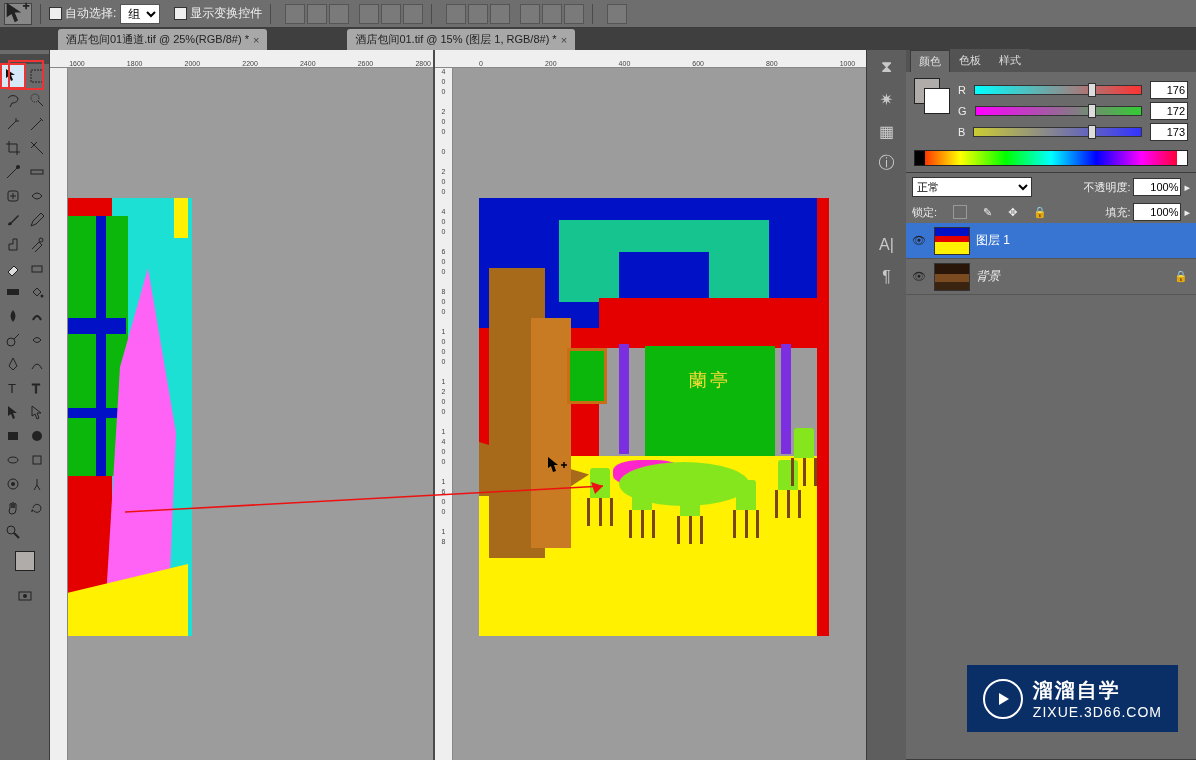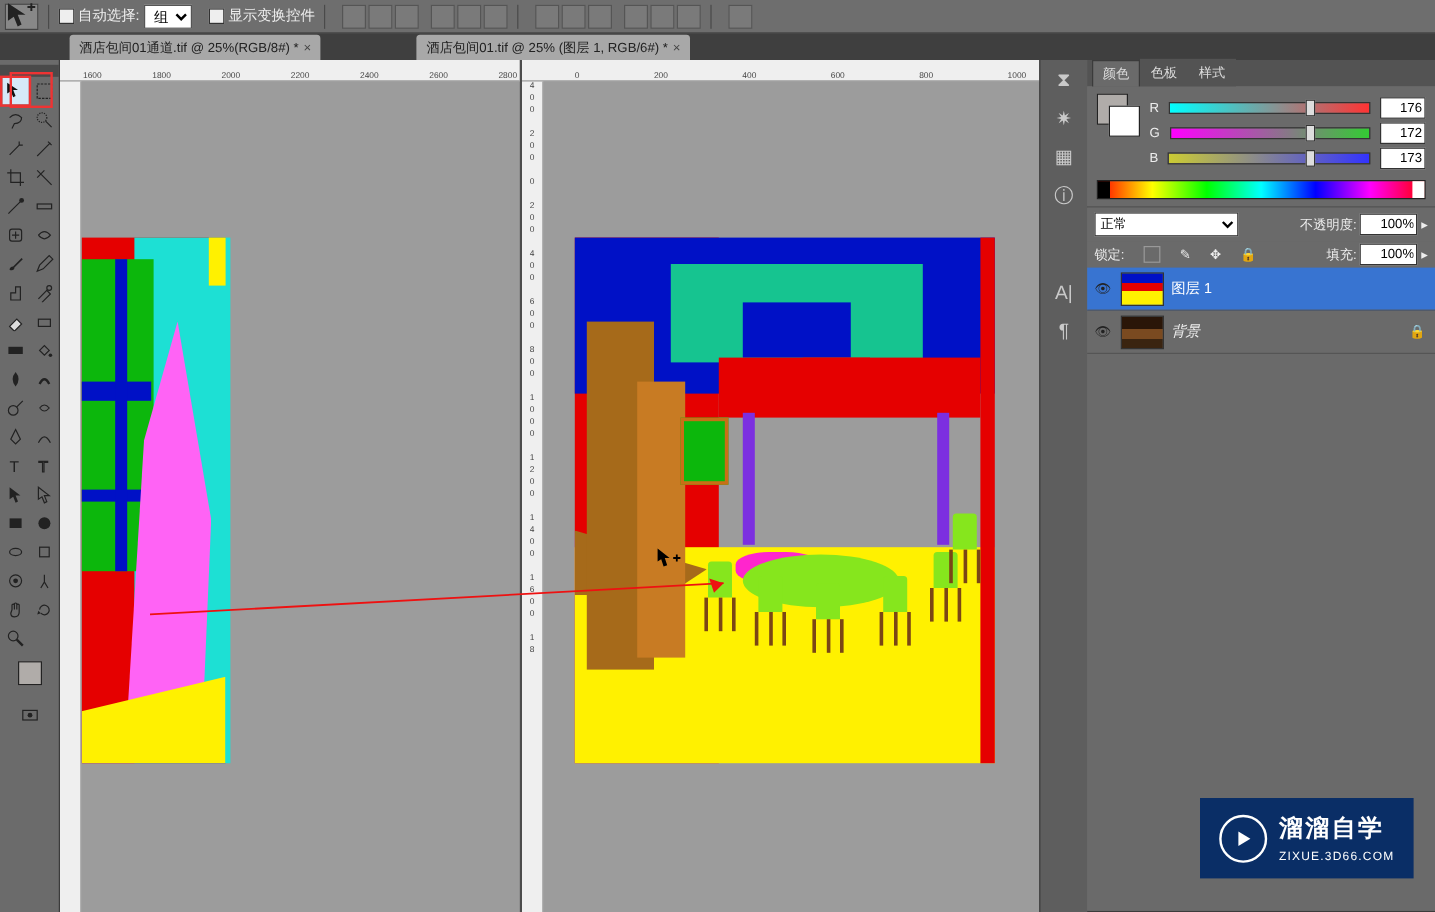--- a/index.html
+++ b/index.html
@@ -116,21 +116,21 @@
   .eye { width:18px; text-align:center; color:#222;}
   .layer-thumb { width:36px; height:28px; border:1px solid #333; background:#222;}
   .layer-name { font-size:12px; }
   .layer-lock { margin-left:auto; margin-right:4px; font-size:11px; color:#333;}
   
   .layer-empty { height: 240px; background:#6a6a6a;}
   
   .watermark { position:absolute; right:18px; bottom:28px; background:#0a2e66; color:#fff; padding:12px 16px; display:flex; align-items:center; gap:10px; font-size:14px;}
   .watermark .logo { width:40px;height:40px;border:2px solid #fff;border-radius:50%;display:flex;align-items:center;justify-content:center;}
   .watermark .txt b { font-size:20px; letter-spacing:2px; display:block;}
-  .watermark .txt span { font-size:10px; letter-spacing:1px;}
+  .watermark .txt span { font-size:14px; letter-spacing:1px;}
   
   .move-tool-highlight { position:absolute; left:8px; top:60px; width:36px; height:30px; border:2px solid #e33; pointer-events:none;}
   
 </style>
 </head>
 <body>
 
 <div class="options-bar">
   <div class="opt-tool-icon">
     <svg viewBox="0 0 16 16">
@@ -171,21 +171,21 @@
     <div class="align-ico"></div>
   </div>
 </div>
 
 <div class="tabbar">
   <div class="doc-tab">
     <span>酒店包间01通道.tif @ 25%(RGB/8#) *</span>
     <span class="tab-close">×</span>
   </div>
   <div class="doc-tab">
-    <span>酒店包间01.tif @ 25% (图层 1, RGB/6#) *</span>
+    <span>酒店包间01.tif @ 15% (图层 1, RGB/8#) *</span>
     <span class="tab-close">×</span>
   </div>
 </div>
 
 <div class="main-row">
 
   <div class="toolbox-outer">
     <div style="width:100%;height:10px;background:#4a4a4a;"></div>
     <div class="tool-row">
       <div class="tool-btn selected">
@@ -551,20 +551,21 @@
         <div class="img2">
           <div class="room-leftwall"></div>
           <div class="room-ceil"></div>
           <div class="room-ceilpanel"></div>
           <div class="room-ceilpanel2"></div>
           <div class="room-backceil"></div>
           <div class="room-floor"></div>
           <div class="room-floorshadow"></div>
           <div class="room-door"></div>
           <div class="room-dooropen"></div>
+          <div class="room-sign">蘭亭</div>
           <div class="room-frame"></div>
           <div class="room-pillar"></div>
           <div class="room-pillar2"></div>
           <div class="room-rightwall"></div>
           <div class="room-chandelier"></div>
           <div class="room-tablepink"></div>
           <div class="room-table"></div>
           <div class="chair" style="left:108px;bottom:110px;">
               <div class="back"></div>
               <div class="legs">

